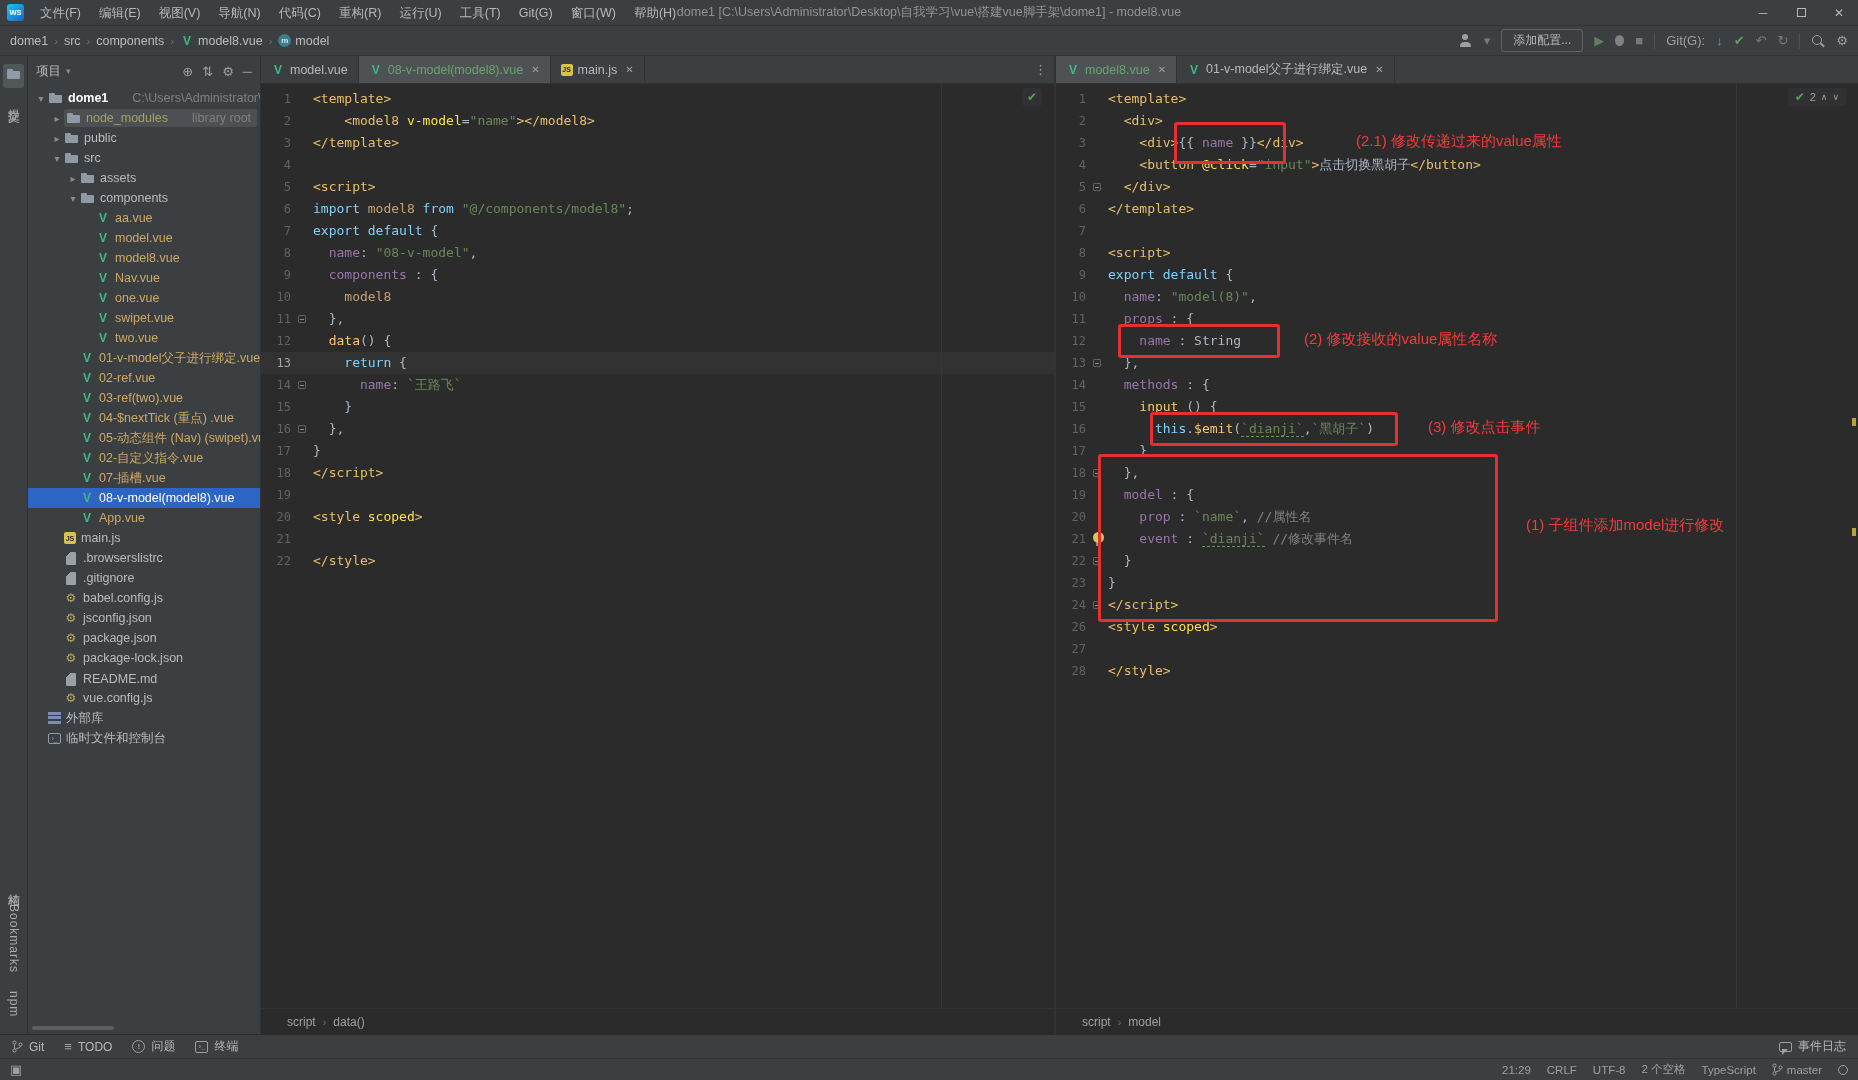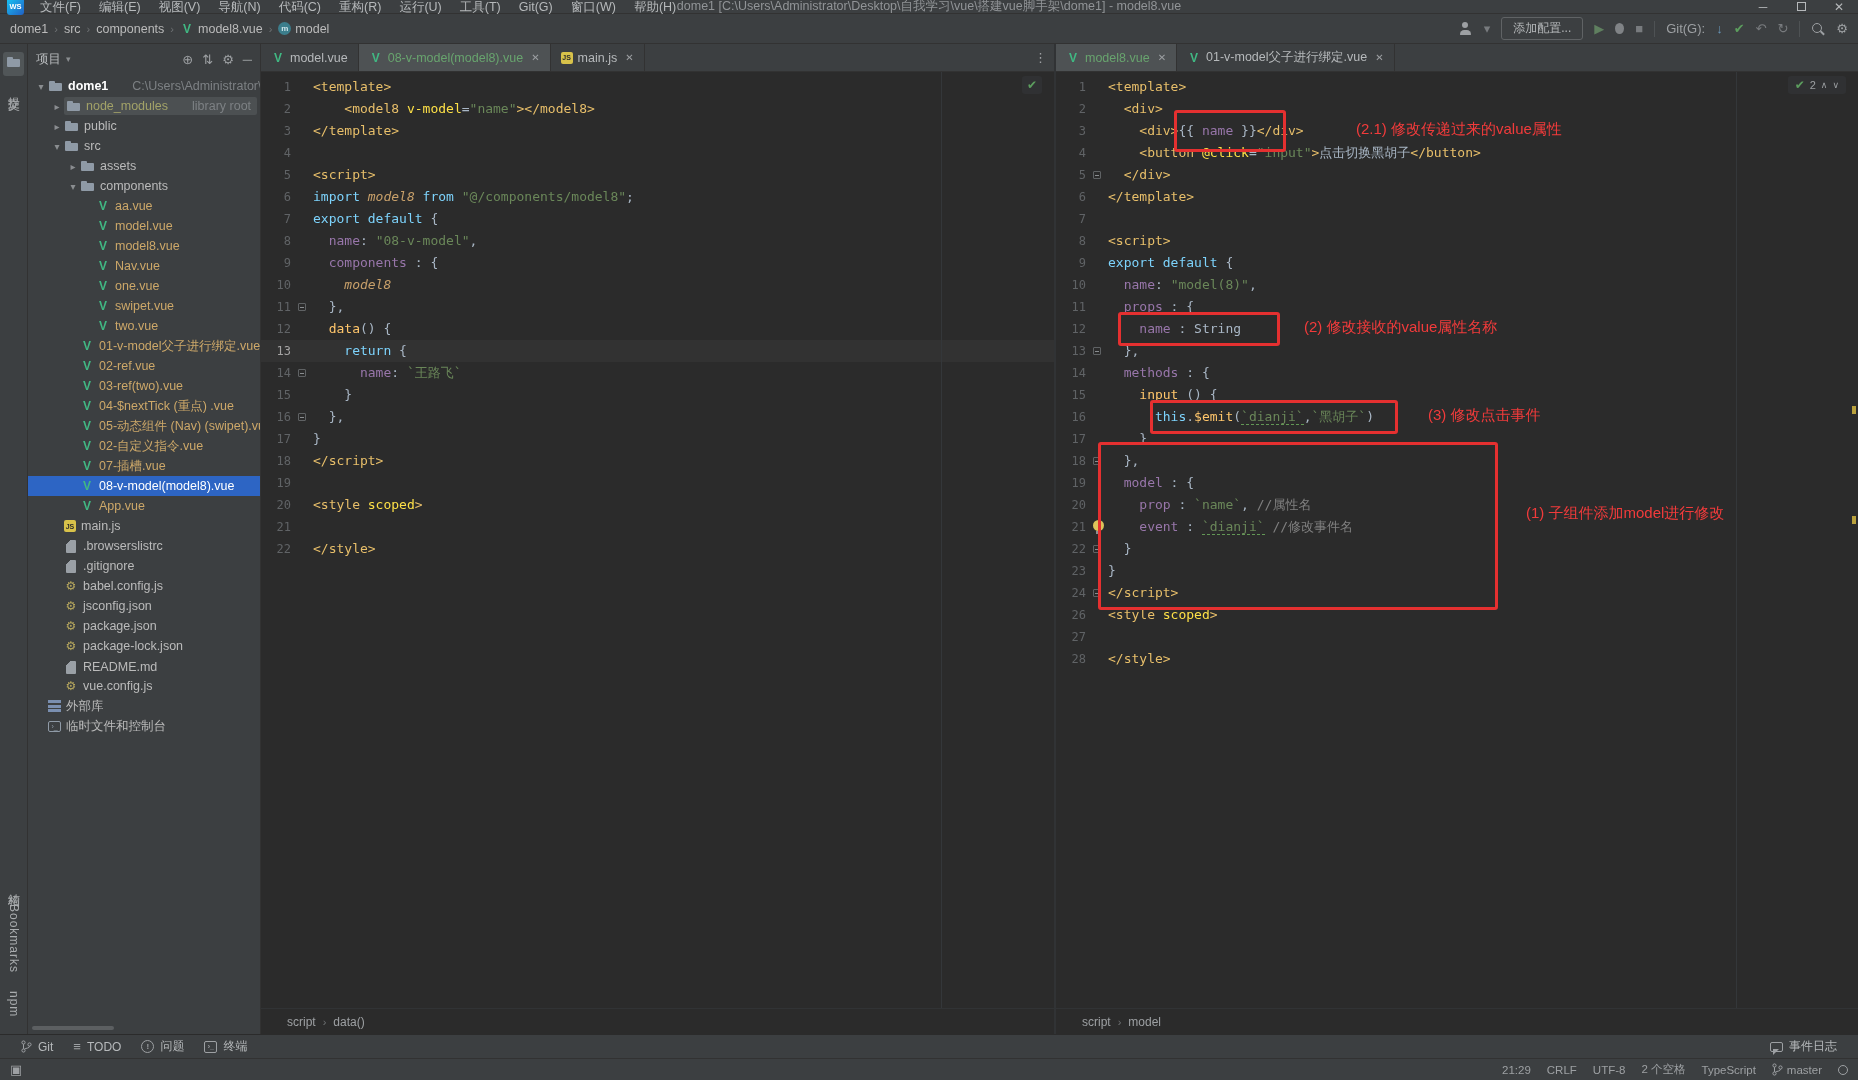--- a/index.html
+++ b/index.html
@@ -1,21 +1,21 @@
 <!DOCTYPE html>
 <html><head>
 <meta charset="utf-8">
 <style>
 *{margin:0;padding:0;box-sizing:border-box}
 html,body{width:1858px;height:1080px;overflow:hidden;background:#2b2b2b;
   font-family:"Liberation Sans","DejaVu Sans",sans-serif}
 .app{width:1858px;height:1080px;display:flex;flex-direction:column;background:#3c3f41;color:#bbb;font-size:13px}
 
 
-.titlebar{height:14px;display:flex;align-items:center;background:#3c3f41;border-bottom:1px solid #323232;position:relative;flex:none}
+.titlebar{height:26px;display:flex;align-items:center;background:#3c3f41;border-bottom:1px solid #323232;position:relative;flex:none}
 .ws-logo{width:17px;height:17px;border-radius:3px;margin:0 7px;background:linear-gradient(135deg,#18c5f5,#2160c4);color:#fff;font-size:7.5px;font-weight:bold;display:flex;align-items:center;justify-content:center;flex:none}
 .menu-item{padding:0 9px;color:#b6b9bb;font-size:12.5px;line-height:26px}
 .win-title{position:absolute;left:300px;right:300px;text-align:center;color:#919497;font-size:12.5px;pointer-events:none;white-space:nowrap;overflow:hidden}
 .win-controls{margin-left:auto;display:flex;align-items:center;height:100%}
 .winbtn{width:38px;height:100%;display:flex;align-items:center;justify-content:center;color:#b6b9bb;font-size:12px}
 .winbox{width:9px;height:9px;border:1.4px solid #b6b9bb;display:inline-block}
 
 
 .navbar{height:30px;display:flex;align-items:center;background:#3c3f41;border-bottom:1px solid #323232;padding:0 10px;flex:none}
 .crumbs{display:flex;align-items:center;gap:2px}
@@ -70,40 +70,40 @@
 .cline{height:22px;display:flex;white-space:pre}
 .lnum{width:34px;text-align:right;color:#606366;flex:none;font-size:12px;padding-right:4px;font-family:"DejaVu Sans Mono","Liberation Mono",monospace}
 .fcol{width:18px;flex:none;position:relative}
 .ctext{flex:1;white-space:pre}
 .cline.cur{background:#323232}
 .cline.cur .lnum{color:#a4a3a3}
 .guide{position:absolute;top:0;bottom:0;left:680px;width:1px;background:#34373a}
 .seg.tag{color:#e8bf6a}.seg.attr{color:#fde047}.seg.kw{color:#7dd3fc}
 .seg.str{color:#6a8759}.seg.prop{color:#9876aa}.seg.func{color:#ffc66b}
 .seg.plain{color:#a9b7c6}.seg.cmt{color:#808080}
-.seg.ident{color:#c8a06a;font-style:italic}
+.seg.ident{color:#c8a06a;}
 .seg.typo{border-bottom:1px dashed #629755}
 .fmark{position:absolute;left:3px;top:7px;width:8px;height:8px;border:1px solid #5f6264;border-radius:1px}
 .fmark::after{content:"";position:absolute;left:1px;top:3px;width:4px;height:1px;background:#8a8d90}
 .bulb{position:absolute;left:3px;top:4px;width:11px;height:11px;background:#dcc35b;border-radius:50%}
 .bulb::after{content:"";position:absolute;bottom:-3px;left:3px;width:5px;height:3px;background:#8d8f91}
 .insp{position:absolute;top:32px;right:12px;display:flex;align-items:center;gap:5px;font-size:11px;color:#9da0a3;background:rgba(49,51,53,.85);padding:2px 7px;border-radius:3px;z-index:4}
 .insp .ok{color:#5c9e5e;font-size:12px}
 .insp .updn{font-size:9px;color:#9da0a3}
 .tick{position:absolute;right:2px;width:4px;height:8px;background:#b9a13c;z-index:4}
 .bcrumb{height:26px;display:flex;align-items:center;padding-left:26px;gap:7px;font-size:12px;color:#9da0a3;background:#2b2b2b;border-top:1px solid #313335;flex:none}
 .bcrumb .sep{color:#6e7173;font-size:11px}
 
 
 .overlay{position:absolute;inset:0;pointer-events:none;z-index:6}
 .abox{position:absolute;border:3px solid #e53030;border-radius:3px}
 .anote{position:absolute;color:#f23b3b;font-size:15px;white-space:nowrap}
 
 
-.twbar{height:24px;background:#3c3f41;border-top:1px solid #2b2b2b;display:flex;align-items:center;padding:0 21px;font-size:12px;color:#b6b9bb;gap:20px;flex:none}
+.twbar{height:24px;background:#3c3f41;border-top:1px solid #2b2b2b;display:flex;align-items:center;padding:0 12px;font-size:12px;color:#b6b9bb;gap:20px;flex:none}
 .tw{display:flex;align-items:center;gap:6px}
 .twbar .tw-right{margin-left:auto}
 .statusbar{height:22px;background:#3c3f41;border-top:1px solid #323232;display:flex;align-items:center;padding:0 10px;font-size:11.5px;color:#9da0a3;flex:none}
 .sb-right{margin-left:auto;display:flex;gap:16px;align-items:center}
 .sb-item{white-space:nowrap}
 .sb-branch{display:flex;align-items:center;gap:4px}
 
 
 .ic{display:inline-flex;align-items:center;justify-content:center;flex:none;position:relative}
 .ic-vue{color:#41b883;font-weight:700;font-size:12px;width:14px;font-family:"Liberation Sans",sans-serif}

